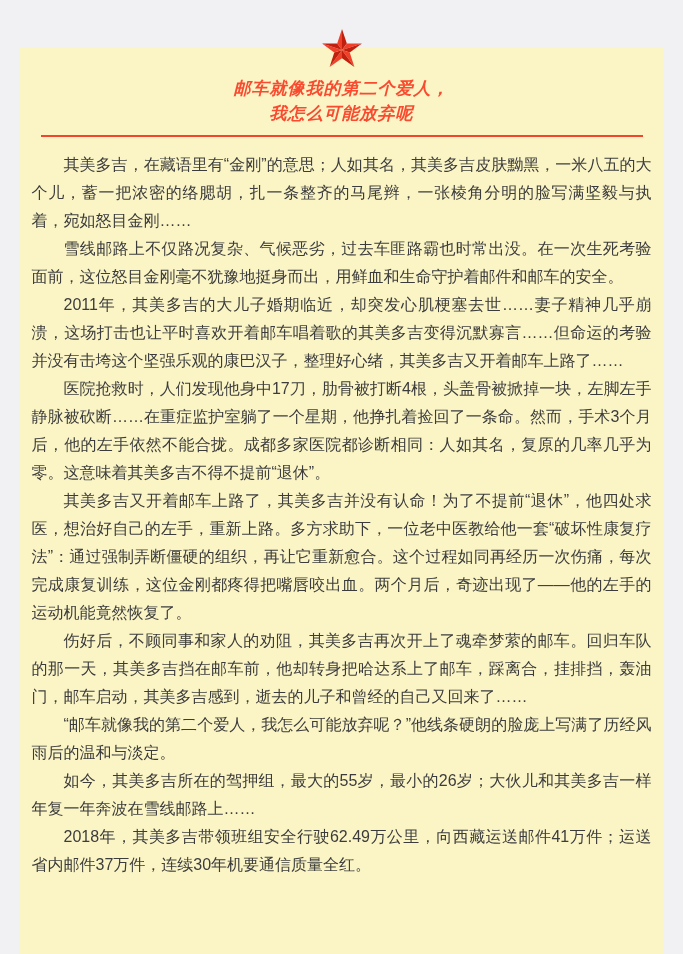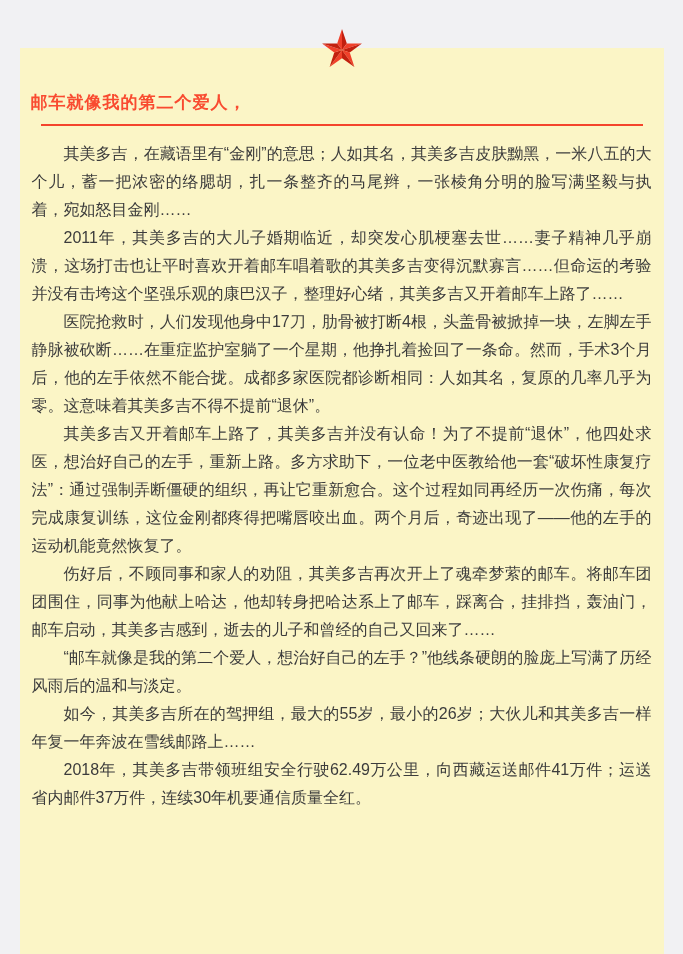--- a/index.html
+++ b/index.html
@@ -29,25 +29,27 @@
   }
   .star-wrap{
     position:absolute;
     top:-20px;
     left:50%;
     transform:translateX(-50%);
     width:42px;height:42px;
     line-height:0;
   }
   .headline{
+    text-align:center;
     color:var(--headline-red);
     font-weight:bold;
     font-size:17px;
     letter-spacing:1px;
-    margin-top:20px;
+    margin-top:6px;
+    font-style:italic;
   }
   .headline .headline-line{
     line-height:25px;
     margin:0;
   }
   .divider{
     height:2px;
     background:var(--divider-red);
     margin:9px 10px 0;
   }
@@ -82,28 +84,30 @@
         <polygon points="20,21 20,28.8 8.2,37.2" fill="#f0402a"></polygon>
         <polygon points="20,21 8.2,37.2 12.6,23.4" fill="#c2200f"></polygon>
         <polygon points="20,21 12.6,23.4 1,14.8" fill="#f0402a"></polygon>
         <polygon points="20,21 1,14.8 15.4,14.7" fill="#c2200f"></polygon>
       </g>
     </svg>
   </div>
 
   <div class="headline">
     <p class="headline-line">邮车就像我的第二个爱人，</p>
+    <p class="headline-line">我怎么可能放弃呢</p>
   </div>
 
   <div class="divider"></div>
 
   <div class="article-body">
     <p>其美多吉，在藏语里有“金刚”的意思；人如其名，其美多吉皮肤黝黑，一米八五的大个儿，蓄一把浓密的络腮胡，扎一条整齐的马尾辫，一张棱角分明的脸写满坚毅与执着，宛如怒目金刚……</p>
+    <p>雪线邮路上不仅路况复杂、气候恶劣，过去车匪路霸也时常出没。在一次生死考验面前，这位怒目金刚毫不犹豫地挺身而出，用鲜血和生命守护着邮件和邮车的安全。</p>
     <p>2011年，其美多吉的大儿子婚期临近，却突发心肌梗塞去世……妻子精神几乎崩溃，这场打击也让平时喜欢开着邮车唱着歌的其美多吉变得沉默寡言……但命运的考验并没有击垮这个坚强乐观的康巴汉子，整理好心绪，其美多吉又开着邮车上路了……</p>
     <p>医院抢救时，人们发现他身中17刀，肋骨被打断4根，头盖骨被掀掉一块，左脚左手静脉被砍断……在重症监护室躺了一个星期，他挣扎着捡回了一条命。然而，手术3个月后，他的左手依然不能合拢。成都多家医院都诊断相同：人如其名，复原的几率几乎为零。这意味着其美多吉不得不提前“退休”。</p>
     <p>其美多吉又开着邮车上路了，其美多吉并没有认命！为了不提前“退休”，他四处求医，想治好自己的左手，重新上路。多方求助下，一位老中医教给他一套“破坏性康复疗法”：通过强制弄断僵硬的组织，再让它重新愈合。这个过程如同再经历一次伤痛，每次完成康复训练，这位金刚都疼得把嘴唇咬出血。两个月后，奇迹出现了——他的左手的运动机能竟然恢复了。</p>
-    <p>伤好后，不顾同事和家人的劝阻，其美多吉再次开上了魂牵梦萦的邮车。将邮车团团围住，同事为他献上哈达，他却转身把哈达系上了邮车，踩离合，挂排挡，轰油门，邮车启动，其美多吉感到，逝去的儿子和曾经的自己又回来了……</p>
-    <p>“邮车就像是我的第二个爱人，想治好自己的左手？”他线条硬朗的脸庞上写满了历经风雨后的温和与淡定。</p>
+    <p>伤好后，不顾同事和家人的劝阻，其美多吉再次开上了魂牵梦萦的邮车。回归车队的那一天，其美多吉挡在邮车前，他却转身把哈达系上了邮车，踩离合，挂排挡，轰油门，邮车启动，其美多吉感到，逝去的儿子和曾经的自己又回来了……</p>
+    <p>“邮车就像我的第二个爱人，我怎么可能放弃呢？”他线条硬朗的脸庞上写满了历经风雨后的温和与淡定。</p>
     <p>如今，其美多吉所在的驾押组，最大的55岁，最小的26岁；大伙儿和其美多吉一样年复一年奔波在雪线邮路上……</p>
     <p>2018年，其美多吉带领班组安全行驶62.49万公里，向西藏运送邮件41万件；运送省内邮件37万件，连续30年机要通信质量全红。</p>
   </div>
 
 </div>
 
 </body></html>

